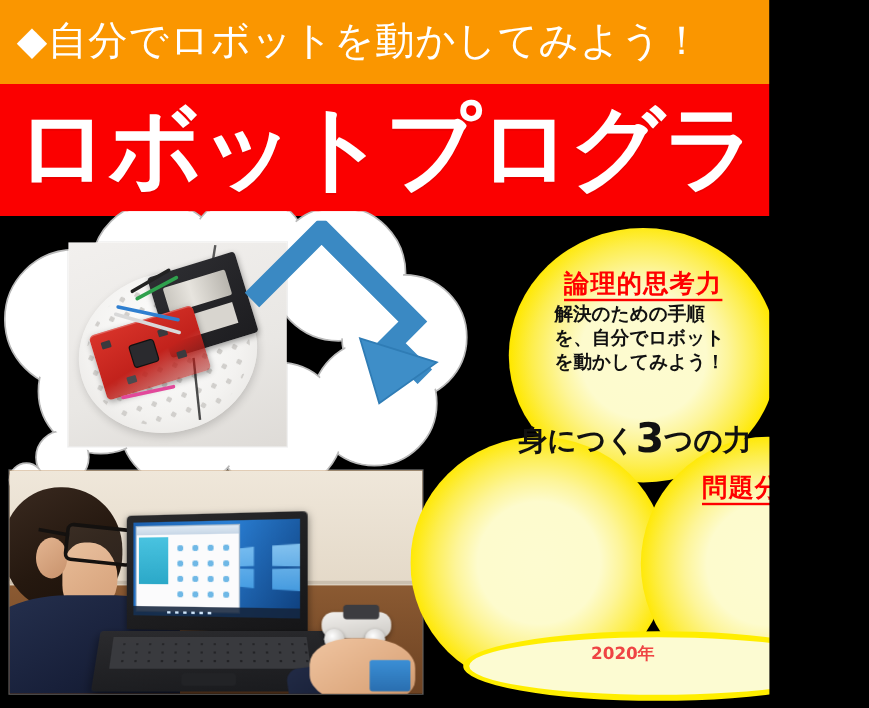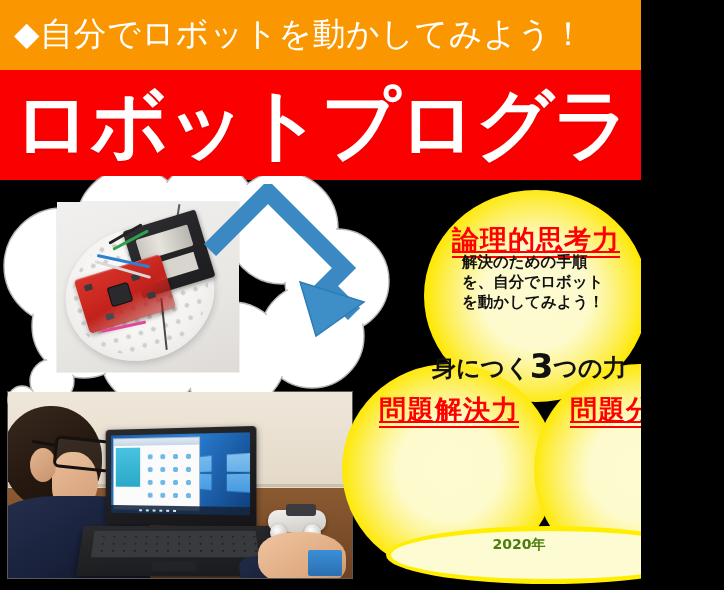--- a/index.html
+++ b/index.html
@@ -291,25 +291,24 @@
         rgba(255,215,0,0) 100%);
   }
   .b1{left:424px;top:190px;width:224px;height:212px;}
   .b2{left:342px;top:364px;width:214px;height:210px;}
   .b3{left:534px;top:364px;width:212px;height:212px;}
 
   .bubble .btitle{
     position:absolute;left:0;right:0;
     text-align:center;
     color:#FF0000;
-    font-size:27px;
+    font-size:21px;
     font-weight:700;
     letter-spacing:1px;
     white-space:nowrap;
-    text-decoration:underline;
   }
   .bubble .btitle span{
     border-bottom:2px solid #FF0000;
     padding-bottom:1px;
   }
   .bubble .bbody{
     position:absolute;
     color:#111111;
     font-size:15.5px;
     line-height:20px;
@@ -345,21 +344,21 @@
   .banner{
     position:absolute;left:386px;top:526px;width:324px;height:58px;
     border-radius:50%;
     background:#FCFBD2;
     border:5px solid #FFEE00;
     box-sizing:border-box;
   }
   .banner .year{
     position:absolute;left:0;right:58px;top:5px;
     text-align:center;
-    font-size:14px;color:#4d7c0f;font-weight:600;
+    font-size:14px;color:#ef4444;font-weight:600;
   }
   .banner .line2{
     position:absolute;left:0;right:0;top:22px;
     text-align:center;
     font-size:18px;color:#111;font-weight:600;
     white-space:nowrap;
   }
   .banner .line2 .strong{
     font-size:23px;font-weight:700;margin-left:6px;letter-spacing:-1px;
   }
@@ -473,23 +472,20 @@
   </div>
 
   <div class="bubble b1">
     <div class="btitle">
       <span>論理的思考力</span>
     </div>
     <div class="bbody">解決のための手順を、自分でロボットを動かしてみよう！</div>
   </div>
 
   <div class="bubble b2">
-    <div class="btitle">
-      <span>問題解決力</span>
-    </div>
   </div>
 
   <div class="bubble b3">
     <div class="btitle">
       <span>問題分析力</span>
     </div>
   </div>
 
   <div class="center-heading"><span>身につく</span><span class="big3">3</span><span>つの力</span></div>
 

